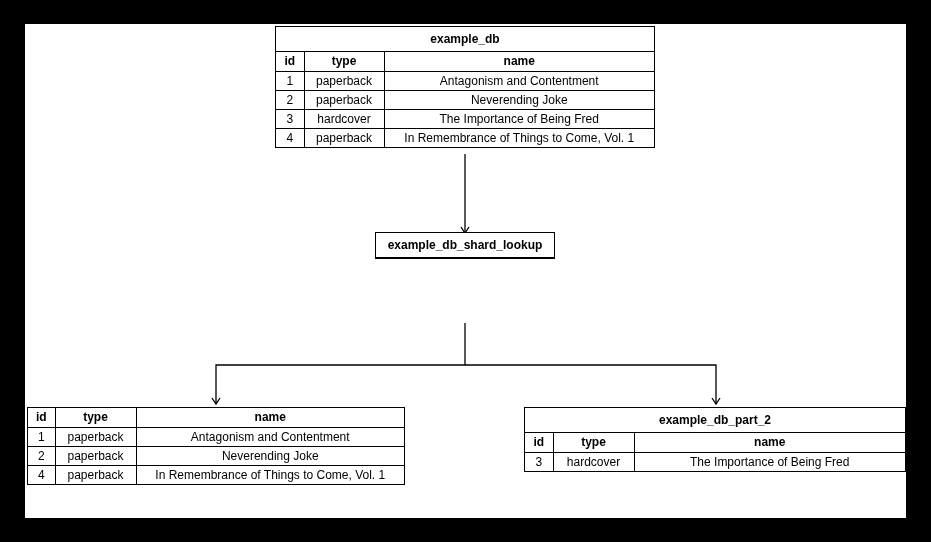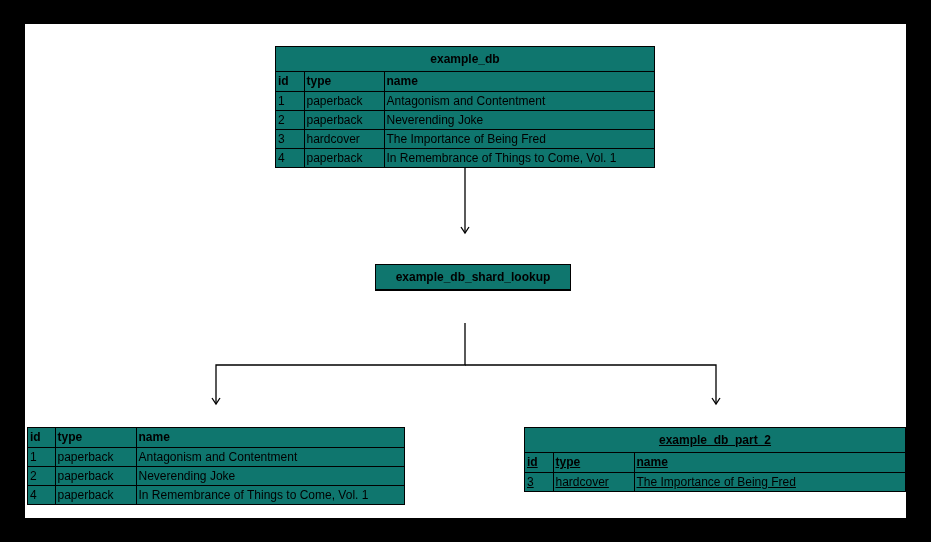--- a/index.html
+++ b/index.html
@@ -18,23 +18,22 @@
     background: #ffffff;
   }
   .connectors {
     position: absolute;
     left: 0; top: 0;
     width: 931px; height: 542px;
     pointer-events: none;
   }
   .entity {
     position: absolute;
-    background: #0f766e;
+    background: #ffffff;
     border: 1.5px solid #000000;
-    margin-top: 20px;
   }
   .entity-title {
     height: 25px; line-height: 25px;
     text-align: center;
     font-weight: bold;
     font-size: 12px;
     color: #000000;
     border-bottom: 1.5px solid #000000;
     white-space: nowrap; overflow: hidden;
   }
@@ -42,36 +41,36 @@
     width: 100%;
     border-collapse: collapse;
     table-layout: fixed;
     font-size: 12px;
     color: #000000;
   }
   table.entity-grid th, table.entity-grid td {
     border: 1px solid #000000;
     height: 19px;
     padding: 0 2px;
-    text-align: left;
+    text-align: center;
     vertical-align: middle;
     white-space: nowrap;
     overflow: hidden;
   }
   table.entity-grid th { font-weight: bold; }
   table.entity-grid tr > *:first-child { border-left: none; }
   table.entity-grid tr > *:last-child { border-right: none; }
   table.entity-grid thead th { border-top: none; }
   table.entity-grid tbody tr:last-child > * { border-bottom: none; }
 
   
   #t-example-db        { left: 275px; top: 26px;  width: 380px; }
-  #t-shard-lookup      { left: 375px; top: 244px; width: 196px; }
+  #t-shard-lookup      { left: 375px; top: 232px; width: 180px; }
   #t-part-1            { left: 27px;  top: 407px; width: 378px; }
-  #t-part-2            { left: 524px; top: 407px; width: 382px; text-decoration: underline; }
+  #t-part-2            { left: 524px; top: 407px; width: 382px; }
 </style>
 </head>
 <body>
 
 <div class="canvas"></div>
 
 <svg class="connectors" width="931" height="542" viewBox="0 0 931 542" xmlns="http://www.w3.org/2000/svg">
   <defs>
     <marker id="arrow" markerWidth="12" markerHeight="12" refX="7" refY="5" orient="auto" markerUnits="userSpaceOnUse">
       <path d="M1,1 L7,5 L1,9" fill="none" stroke="#000000" stroke-width="1.3"></path>

